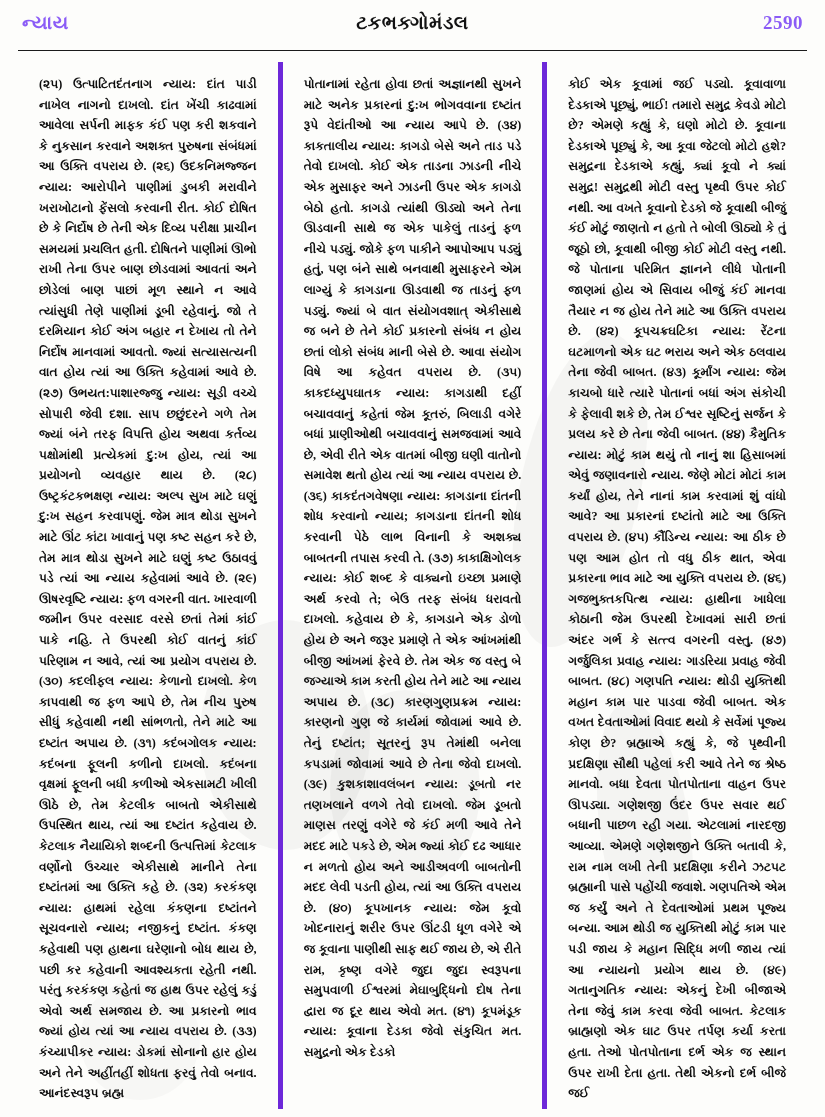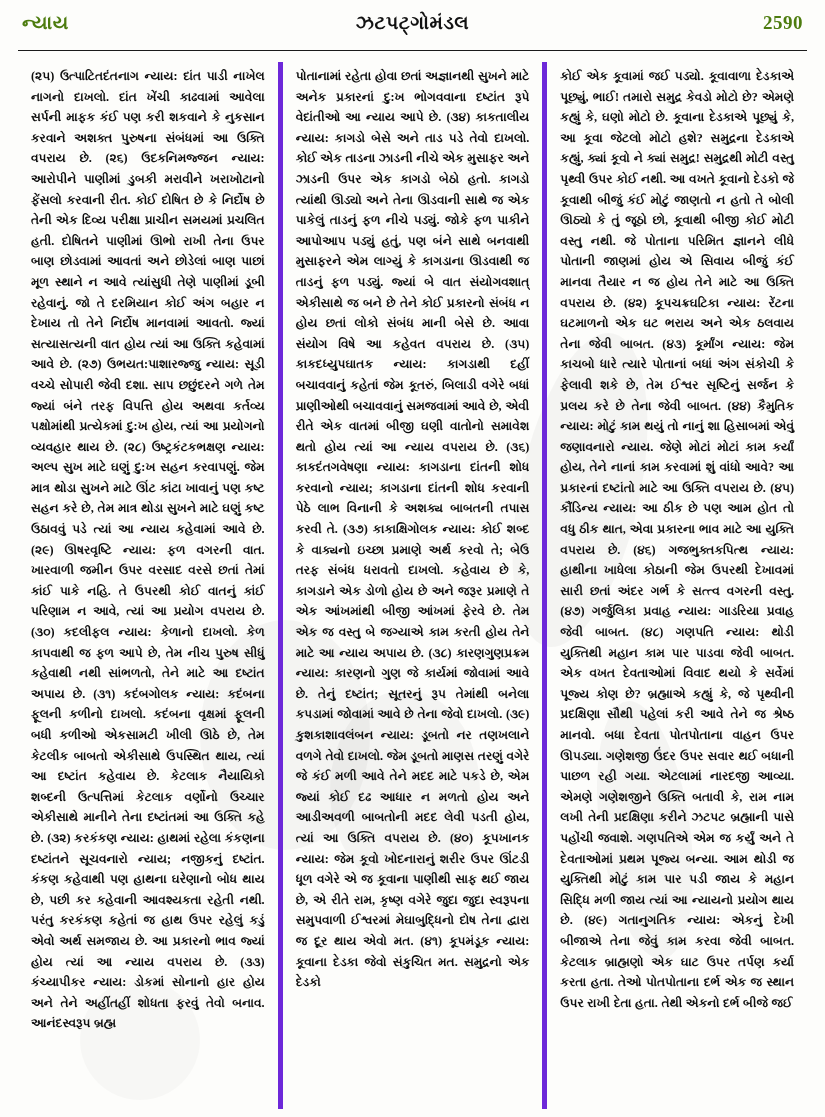--- a/index.html
+++ b/index.html
@@ -40,21 +40,21 @@
     display: flex;
     align-items: flex-start;
     padding: 12px 22px 0 22px;
     box-sizing: border-box;
   }
   .hdr-left, .hdr-right {
     flex: 0 0 150px;
     font-size: 19px;
     font-weight: bold;
     letter-spacing: 0.5px;
-    color: #4d7c0f;
+    color: #8b5cf6;
   }
   .hdr-right { text-align: right; }
   .hdr-center {
     flex: 1 1 auto;
     text-align: center;
     font-size: 19px;
     font-weight: bold;
     letter-spacing: 0.5px;
     color: #121212;
   }
@@ -80,21 +80,21 @@
   .col {
     flex: 1 1 0;
     position: relative;
     padding: 0 9px;
     box-sizing: border-box;
     overflow: hidden;
   }
   .col + .col { border-left: 5px solid #6d28d9; }
 
   .col p {
-    margin: 4px;
+    margin: 12px;
     font-size: 12.2px;
     line-height: 20.6px;
     text-align: justify;
     text-justify: inter-word;
     color: #0d0d0d;
     font-weight: 600;
     word-spacing: 0.5px;
     hyphens: none;
   }
   .colbody { height: 100%; }
@@ -105,21 +105,21 @@
 <div class="page">
 
   <div class="watermark wm1"></div>
   <div class="watermark wm2"></div>
   <div class="watermark wm3"></div>
   <div class="watermark wm4"></div>
   <div class="watermark wm5"></div>
 
   <div class="header">
     <div class="hdr-left">ન્યાય</div>
-    <div class="hdr-center">ઝટપટ્ગોમંડલ</div>
+    <div class="hdr-center">ટકભક્ગોમંડલ</div>
     <div class="hdr-right">2590</div>
   </div>
 
   <div class="rule"></div>
 
   <div class="columns">
 
     <div class="col">
       <div class="colbody">
         <p>(૨૫) ઉત્પાટિતદંતનાગ ન્યાય: દાંત પાડી નાખેલ નાગનો દાખલો. દાંત ખેંચી કાઢવામાં આવેલા સર્પની માફક કંઈ પણ કરી શકવાને કે નુકસાન કરવાને અશક્ત પુરુષના સંબંધમાં આ ઉક્તિ વપરાય છે. (૨૬) ઉદકનિમજ્જન ન્યાય: આરોપીને પાણીમાં ડુબકી મરાવીને ખરાખોટાનો ફેંસલો કરવાની રીત. કોઈ દોષિત છે કે નિર્દોષ છે તેની એક દિવ્ય પરીક્ષા પ્રાચીન સમયમાં પ્રચલિત હતી. દોષિતને પાણીમાં ઊભો રાખી તેના ઉપર બાણ છોડવામાં આવતાં અને છોડેલાં બાણ પાછાં મૂળ સ્થાને ન આવે ત્યાંસુધી તેણે પાણીમાં ડૂબી રહેવાનું. જો તે દરમિયાન કોઈ અંગ બહાર ન દેખાય તો તેને નિર્દોષ માનવામાં આવતો. જ્યાં સત્યાસત્યની વાત હોય ત્યાં આ ઉક્તિ કહેવામાં આવે છે. (૨૭) ઉભયત:પાશારજ્જુ ન્યાય: સૂડી વચ્ચે સોપારી જેવી દશા. સાપ છછુંદરને ગળે તેમ જ્યાં બંને તરફ વિપત્તિ હોય અથવા કર્તવ્ય પક્ષોમાંથી પ્રત્યેકમાં દુ:ખ હોય, ત્યાં આ પ્રયોગનો વ્યવહાર થાય છે. (૨૮) ઉષ્ટ્રકંટકભક્ષણ ન્યાય: અલ્પ સુખ માટે ઘણું દુ:ખ સહન કરવાપણું. જેમ માત્ર થોડા સુખને માટે ઊંટ કાંટા ખાવાનું પણ કષ્ટ સહન કરે છે, તેમ માત્ર થોડા સુખને માટે ઘણું કષ્ટ ઉઠાવવું પડે ત્યાં આ ન્યાય કહેવામાં આવે છે. (૨૯) ઊષરવૃષ્ટિ ન્યાય: ફળ વગરની વાત. ખારવાળી જમીન ઉપર વરસાદ વરસે છતાં તેમાં કાંઈ પાકે નહિ. તે ઉપરથી કોઈ વાતનું કાંઈ પરિણામ ન આવે, ત્યાં આ પ્રયોગ વપરાય છે. (૩૦) કદલીફલ ન્યાય: કેળાનો દાખલો. કેળ કાપવાથી જ ફળ આપે છે, તેમ નીચ પુરુષ સીધું કહેવાથી નથી સાંભળતો, તેને માટે આ દષ્ટાંત અપાય છે. (૩૧) કદંબગોલક ન્યાય: કદંબના ફૂલની કળીનો દાખલો. કદંબના વૃક્ષમાં ફૂલની બધી કળીઓ એકસામટી ખીલી ઊઠે છે, તેમ કેટલીક બાબતો એકીસાથે ઉપસ્થિત થાય, ત્યાં આ દષ્ટાંત કહેવાય છે. કેટલાક નૈયાયિકો શબ્દની ઉત્પત્તિમાં કેટલાક વર્ણોનો ઉચ્ચાર એકીસાથે માનીને તેના દષ્ટાંતમાં આ ઉક્તિ કહે છે. (૩૨) કરકંકણ ન્યાય: હાથમાં રહેલા કંકણના દષ્ટાંતને સૂચવનારો ન્યાય; નજીકનું દષ્ટાંત. કંકણ કહેવાથી પણ હાથના ઘરેણાનો બોધ થાય છે, પછી કર કહેવાની આવશ્યકતા રહેતી નથી. પરંતુ કરકંકણ કહેતાં જ હાથ ઉપર રહેલું કડું એવો અર્થ સમજાય છે. આ પ્રકારનો ભાવ જ્યાં હોય ત્યાં આ ન્યાય વપરાય છે. (૩૩) કંચ્યાપીકર ન્યાય: ડોકમાં સોનાનો હાર હોય અને તેને અહીંતહીં શોધતા ફરવું તેવો બનાવ. આનંદસ્વરૂપ બ્રહ્મ</p>

